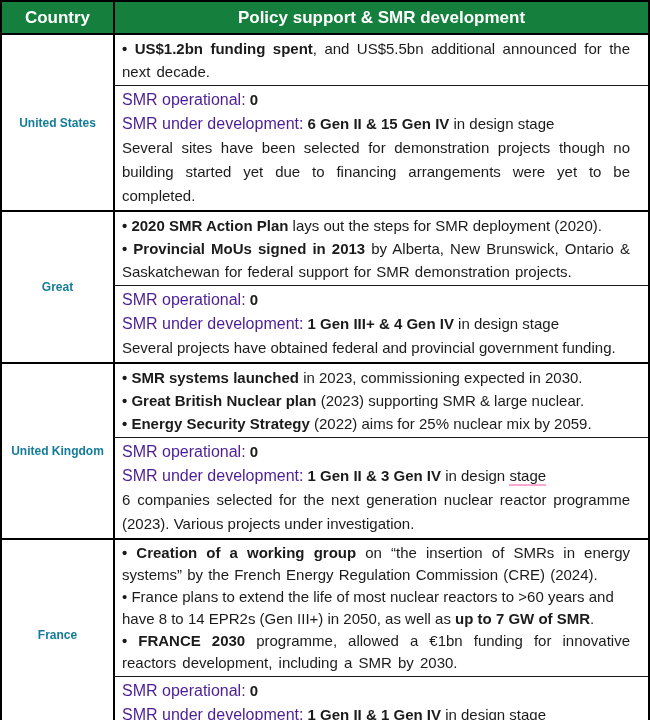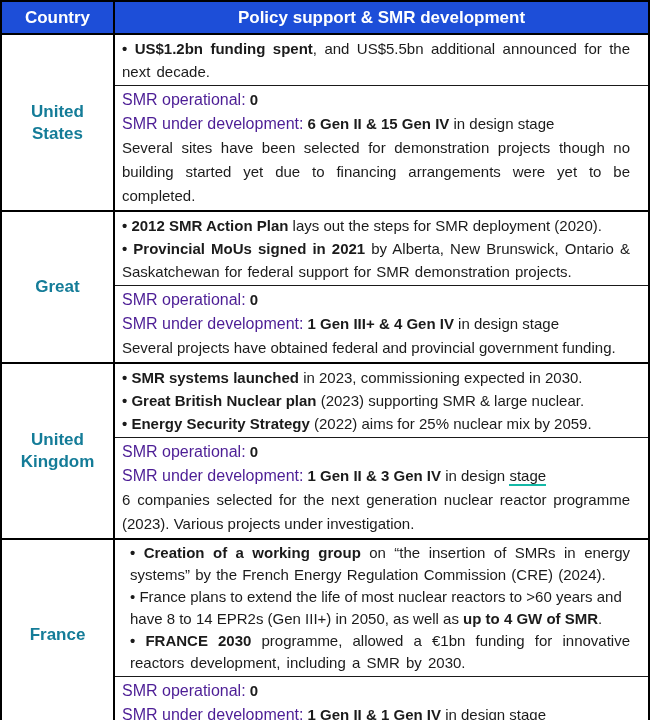--- a/index.html
+++ b/index.html
@@ -7,46 +7,46 @@
     width:650px;height:720px;overflow:hidden;background:#ffffff;
     font-family:"Liberation Sans","DejaVu Sans",sans-serif;
     -webkit-font-smoothing:antialiased;
   }
   table.policy{
     width:650px;border-collapse:collapse;table-layout:fixed;
     border:2px solid #000;
   }
   col.c-country{width:113px;}
   th{
-    background:#1d4ed8;color:#ffffff;
+    background:#15803d;color:#ffffff;
     font-size:17px;font-weight:bold;
     height:29px;text-align:center;vertical-align:middle;
     border:2px solid #000;padding:1px 16px;
   }
   td{border:2px solid #000;}
   td.country{
-    font-size:17px;font-weight:bold;color:#147c98;
+    font-size:12px;font-weight:bold;color:#147c98;
     text-align:center;vertical-align:middle;line-height:22px;
     background:#ffffff;padding:12px 4px;
   }
   td.content{
     font-size:15px;line-height:23px;color:#1b1b1b;
     vertical-align:top;padding:2px 18px 2px 7px;
   }
   tr.bullets-row td.content{border-bottom:1px solid #1a1a1a;}
   tr.smr-row td.content{border-top:1px solid #1a1a1a;}
   tr.smr-row td.content p{line-height:24px;}
-  tr.r-france-b td.content p{line-height:22px;margin-left:8px;}
+  tr.r-france-b td.content p{line-height:22px;}
   p.para{margin:0;padding:0;text-align:left;}
   p.j{text-align:justify;}
   p.ws1{word-spacing:1px;}
   p.ws2{word-spacing:2px;}
   .b{font-weight:bold;}
   .teal{font-weight:normal;color:#4c1d95;font-size:16px;}
-  .gram{border-bottom:2px solid #14b8a6;}
+  .gram{border-bottom:2px solid #f9a8d4;}
 </style>
 </head>
 <body>
 
 <table class="policy">
   <colgroup>
       <col class="c-country">
       <col>
     </colgroup>
   <thead>
@@ -67,22 +67,22 @@
       <td class="content">
         <p class="para"><span class="teal">SMR operational:</span><span class="b"> 0</span></p>
         <p class="para"><span class="teal">SMR under development:</span><span class="b"> 6 Gen II &amp; 15 Gen IV</span><span> in design stage</span></p>
         <p class="para j ws2"><span>Several sites have been selected for demonstration projects though no building started yet due to financing arrangements were yet to be completed.</span></p>
       </td>
     </tr>
 
     <tr class="bullets-row">
       <td class="country" rowspan="2">Great</td>
       <td class="content">
-        <p class="para"><span class="b">• 2012 SMR Action Plan</span><span> lays out the steps for SMR deployment (2020).</span></p>
-        <p class="para j ws1"><span class="b">• Provincial MoUs signed in 2021</span><span> by Alberta, New Brunswick, Ontario &amp; Saskatchewan for federal support for SMR demonstration projects.</span></p>
+        <p class="para"><span class="b">• 2020 SMR Action Plan</span><span> lays out the steps for SMR deployment (2020).</span></p>
+        <p class="para j ws1"><span class="b">• Provincial MoUs signed in 2013</span><span> by Alberta, New Brunswick, Ontario &amp; Saskatchewan for federal support for SMR demonstration projects.</span></p>
       </td>
     </tr>
     <tr class="smr-row">
       <td class="content">
         <p class="para"><span class="teal">SMR operational:</span><span class="b"> 0</span></p>
         <p class="para"><span class="teal">SMR under development:</span><span class="b"> 1 Gen III+ &amp; 4 Gen IV</span><span> in design stage</span></p>
         <p class="para"><span>Several projects have obtained federal and provincial government funding.</span></p>
       </td>
     </tr>
 
@@ -99,21 +99,21 @@
         <p class="para"><span class="teal">SMR operational:</span><span class="b"> 0</span></p>
         <p class="para"><span class="teal">SMR under development:</span><span class="b"> 1 Gen II &amp; 3 Gen IV</span><span> in design </span><span class="gram">stage</span></p>
         <p class="para j"><span>6 companies selected for the next generation nuclear reactor programme (2023). Various projects under investigation.</span></p>
       </td>
     </tr>
 
     <tr class="bullets-row r-france-b">
       <td class="country" rowspan="2">France</td>
       <td class="content">
         <p class="para j ws1"><span class="b">• Creation of a working group</span><span> on “the insertion of SMRs in energy systems” by the French Energy Regulation Commission (CRE) (2024).</span></p>
-        <p class="para"><span>• France plans to extend the life of most nuclear reactors to &gt;60 years and have 8 to 14 EPR2s (Gen III+) in 2050, as well as </span><span class="b">up to 4 GW of SMR</span><span>.</span></p>
+        <p class="para"><span>• France plans to extend the life of most nuclear reactors to &gt;60 years and have 8 to 14 EPR2s (Gen III+) in 2050, as well as </span><span class="b">up to 7 GW of SMR</span><span>.</span></p>
         <p class="para j ws2"><span class="b">• FRANCE 2030</span><span> programme, allowed a €1bn funding for innovative reactors development, including a SMR by 2030.</span></p>
       </td>
     </tr>
     <tr class="smr-row">
       <td class="content">
         <p class="para"><span class="teal">SMR operational:</span><span class="b"> 0</span></p>
         <p class="para"><span class="teal">SMR under development:</span><span class="b"> 1 Gen II &amp; 1 Gen IV</span><span> in design stage</span></p>
       </td>
     </tr>
 

